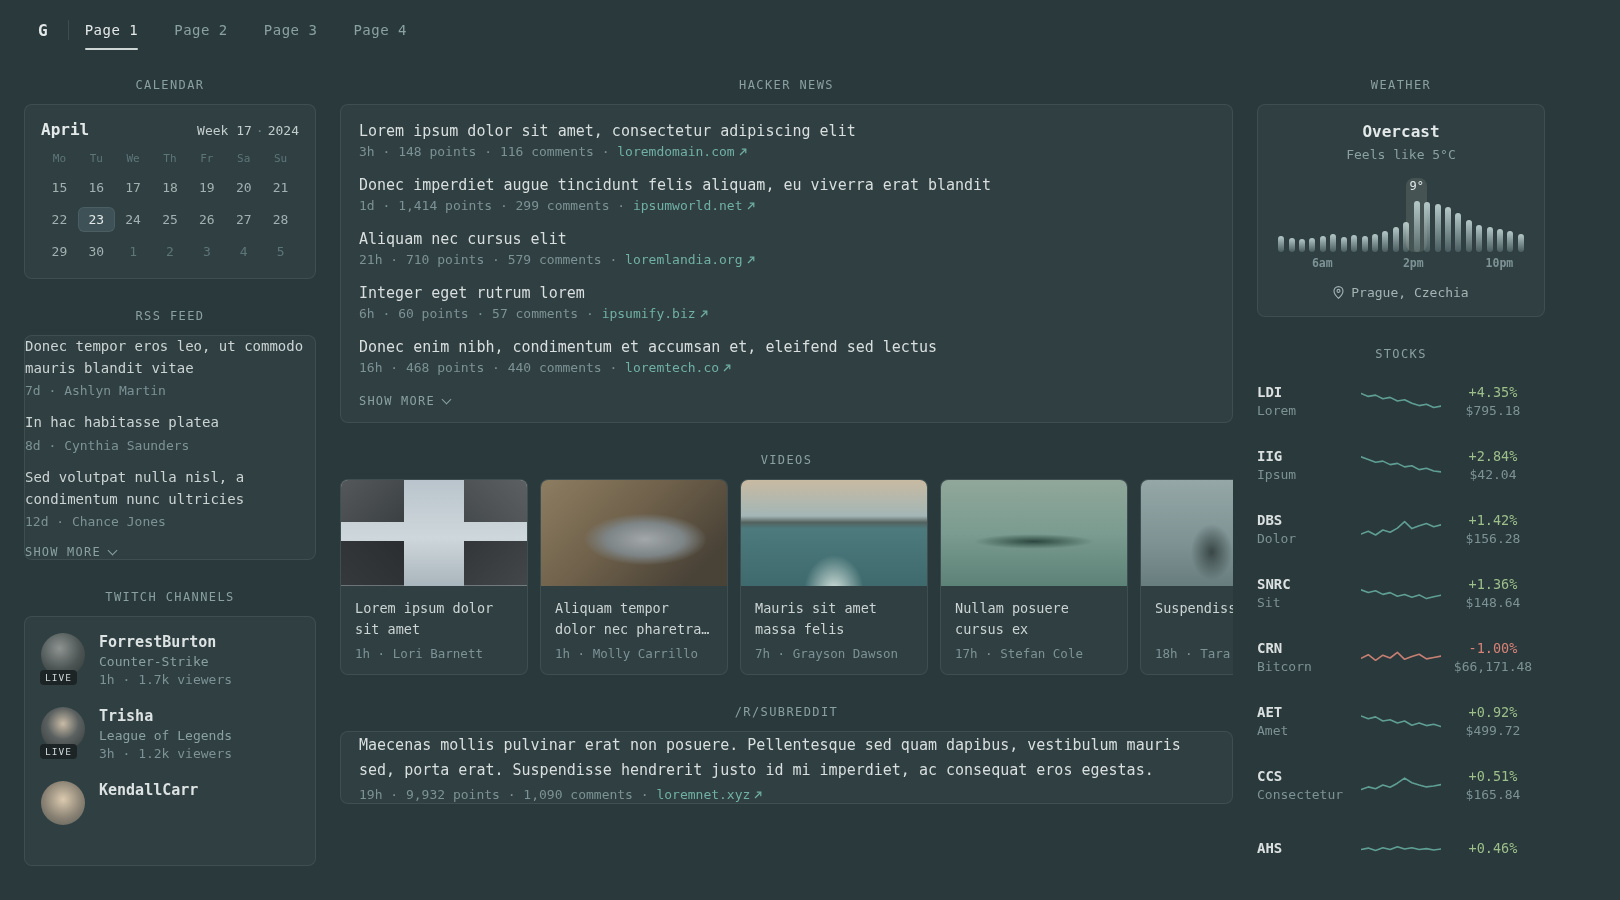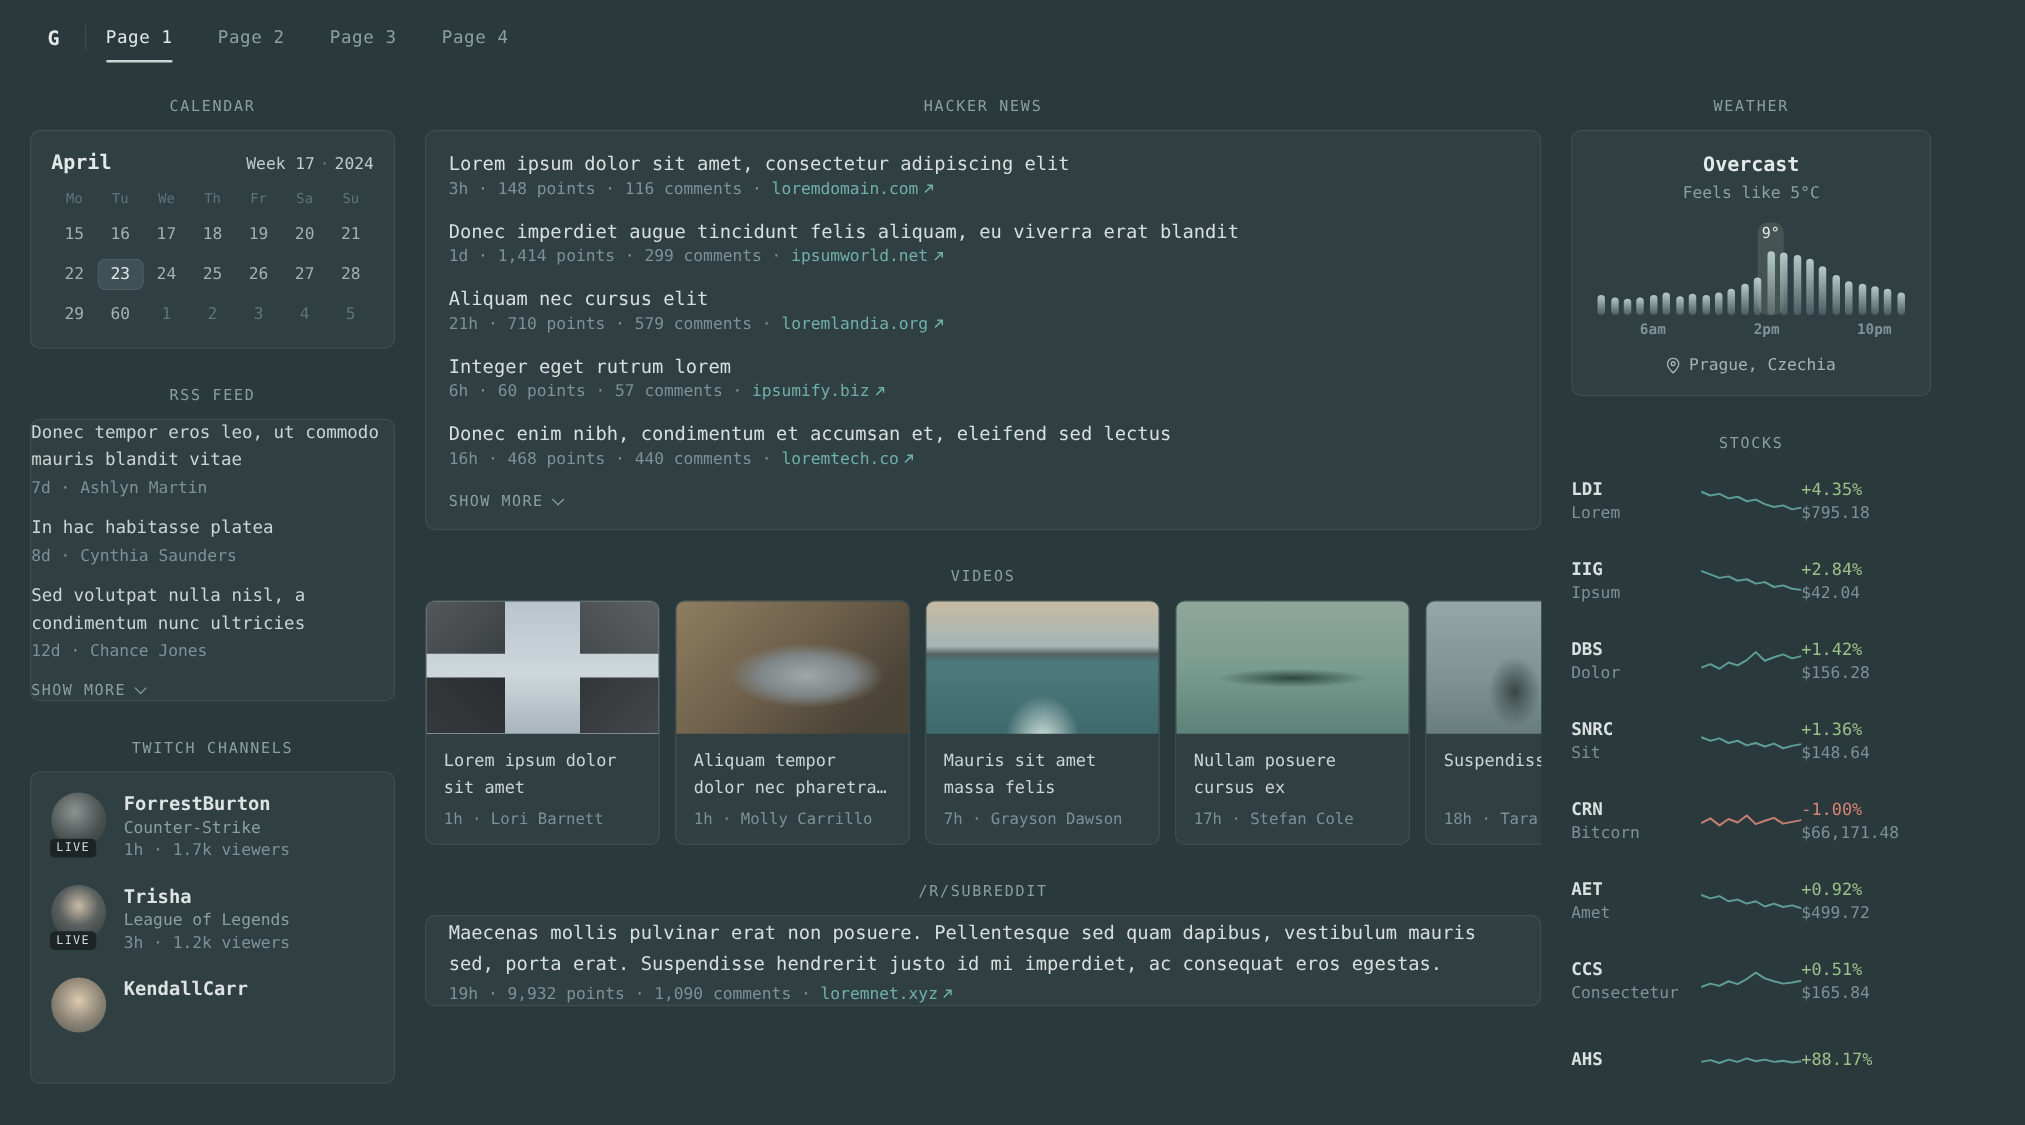--- a/index.html
+++ b/index.html
@@ -116,21 +116,21 @@
   .wtemp{position:absolute;top:1px;left:50%;transform:translateX(-50%);font-size:12px;color:var(--text-bright);white-space:nowrap;}
   .w-times{position:relative;height:17px;margin:2px 4px 0 4px;}
   .w-times span{position:absolute;top:0;transform:translateX(-50%);font-size:11.5px;color:#7e9395;font-weight:bold;}
   .w-loc{display:flex;align-items:center;justify-content:center;gap:7px;margin-top:12px;font-size:13px;color:#a4b4b4;}
   
   .stock-row{display:flex;align-items:center;height:56px;margin-bottom:8px;}
   .stock-id{width:104px;flex:none;text-align:left;}
   .ticker{font-size:14px;font-weight:bold;color:#dbe0e0;}
   .sname{font-size:13px;color:#7d9294;margin-top:3px;}
   .spark{width:80px;height:30px;flex:none;}
-  .stock-val{flex:1;text-align:left;}
+  .stock-val{flex:1;text-align:center;}
   .change{font-size:13.5px;}
   .price{font-size:13px;color:#7d9294;margin-top:3px;}
   .stock-row.up .change{color:var(--pos);}
   .stock-row.down .change{color:var(--neg);}
 </style>
 </head>
 <body>
 
 <header>
   <div class="logo">G</div>
@@ -175,21 +175,21 @@
 
           <span class="day">22</span>
           <span class="day selected">23</span>
           <span class="day">24</span>
           <span class="day">25</span>
           <span class="day">26</span>
           <span class="day">27</span>
           <span class="day">28</span>
 
           <span class="day">29</span>
-          <span class="day">60</span>
+          <span class="day">30</span>
           <span class="day dim">1</span>
           <span class="day dim">2</span>
           <span class="day dim">3</span>
           <span class="day dim">4</span>
           <span class="day dim">5</span>
         </div>
       </div>
     </div>
 
     <div class="widget">
@@ -573,21 +573,21 @@
       </div>
       <div class="stock-row up">
         <div class="stock-id">
             <div class="ticker">AHS</div>
             <div class="sname"></div>
           </div>
         <svg class="spark" viewBox="0 0 100 30" preserveAspectRatio="none">
             <polyline points="0.0,15.5 9.1,14.1 18.2,16.4 27.3,13.7 36.4,15.5 45.5,12.7 54.5,15.0 63.6,13.7 72.7,15.5 81.8,14.6 90.9,16.0 100.0,15.0" fill="none" stroke="#5f9e93" stroke-width="1.6" stroke-linejoin="round" stroke-linecap="round" vector-effect="non-scaling-stroke"></polyline>
           </svg>
         <div class="stock-val">
-            <div class="change">+88.17%</div>
+            <div class="change">+0.46%</div>
             <div class="price"></div>
           </div>
       </div>
 
     </div>
 
   </section>
 
 </main>
 

